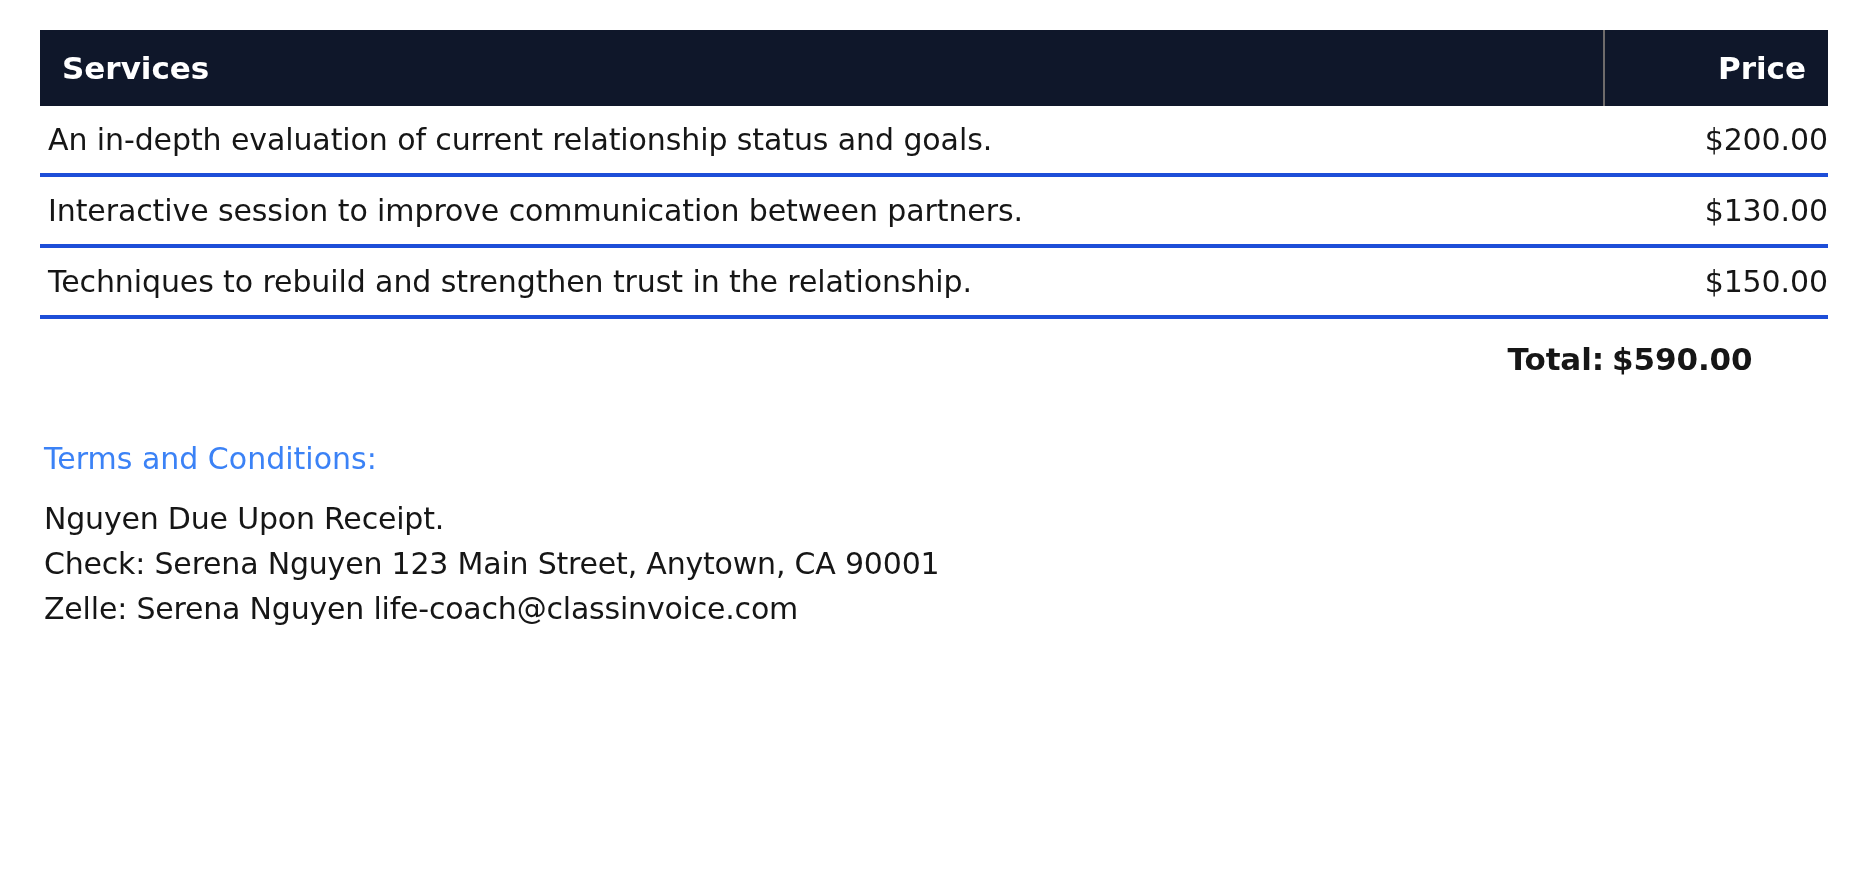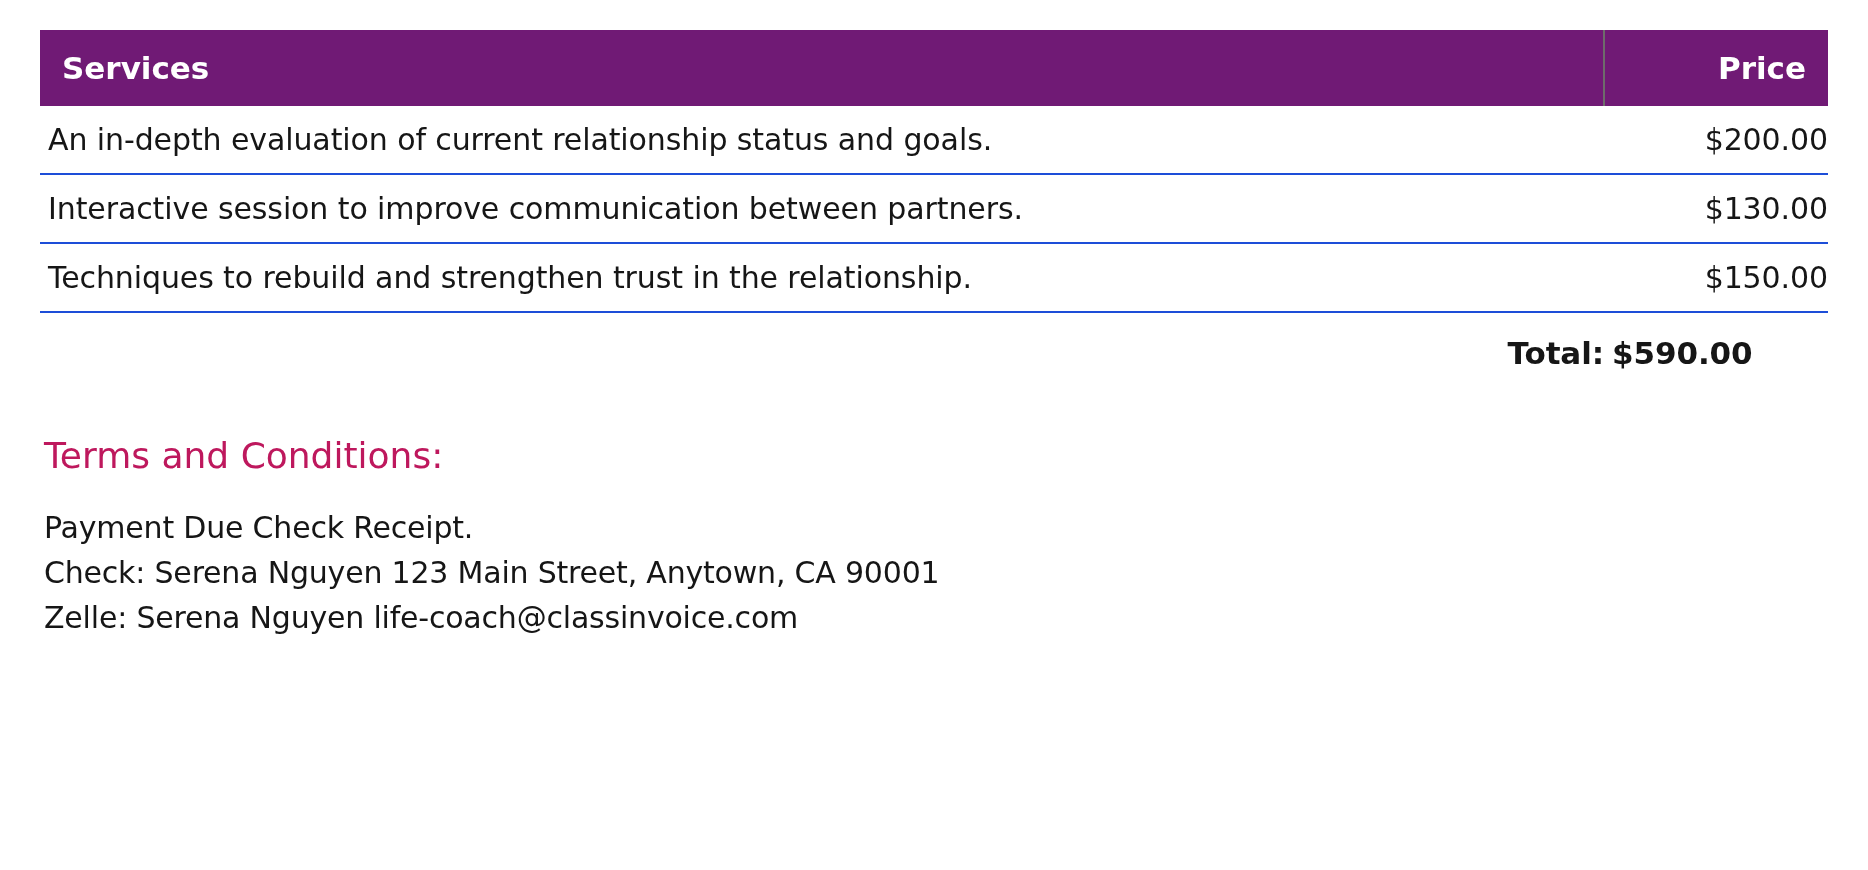--- a/index.html
+++ b/index.html
@@ -21,42 +21,42 @@
   }
 
   
   table.services-table {
     width: 100%;
     border-collapse: collapse;
     table-layout: fixed;
   }
 
   .services-table thead th {
-    background: #701a75;
+    background: #0f172a;
     color: #ffffff;
     font-size: 31px;
     font-weight: bold;
     padding: 11px 22px;
     height: 76px;
     box-sizing: border-box;
     vertical-align: middle;
   }
   th.col-services {
     text-align: left;
     border-right: 2px solid #6e6b6b;
   }
   th.col-price {
     text-align: right;
     width: 224px;
   }
 
   .services-table tbody td {
     font-size: 30px;
     padding: 16px 0 16px 8px;
-    border-bottom: 2px solid #1d4ed8;
+    border-bottom: 4px solid #1d4ed8;
     vertical-align: middle;
     letter-spacing: -0.1px;
   }
   .services-table tbody td.price-cell {
     text-align: right;
     padding-right: 0;
     padding-left: 0;
     white-space: nowrap;
   }
 
@@ -72,23 +72,23 @@
   }
   td.total-value {
   }
 
   
   .terms {
     margin-top: 48px;
     padding-left: 4px;
   }
   .terms-title {
-    font-size: 36px;
-    color: #be185d;
-    margin-bottom: 29px;
+    font-size: 30px;
+    color: #3b82f6;
+    margin-bottom: 20px;
   }
   .terms-line {
     font-size: 30px;
     color: #161616;
     line-height: 1.50;
     letter-spacing: -0.2px;
   }
 </style>
 </head>
 <body>
@@ -117,18 +117,18 @@
       </tr>
       <tr class="total-row">
         <td class="total-label">Total:</td>
         <td class="total-value">$590.00</td>
       </tr>
     </tbody>
   </table>
 
   <div class="terms">
     <div class="terms-title">Terms and Conditions:</div>
-    <div class="terms-line">Payment Due Check Receipt.</div>
+    <div class="terms-line">Nguyen Due Upon Receipt.</div>
     <div class="terms-line">Check: Serena Nguyen 123 Main Street, Anytown, CA 90001</div>
     <div class="terms-line">Zelle: Serena Nguyen life-coach@classinvoice.com</div>
   </div>
 
 </div>
 
 </body></html>

